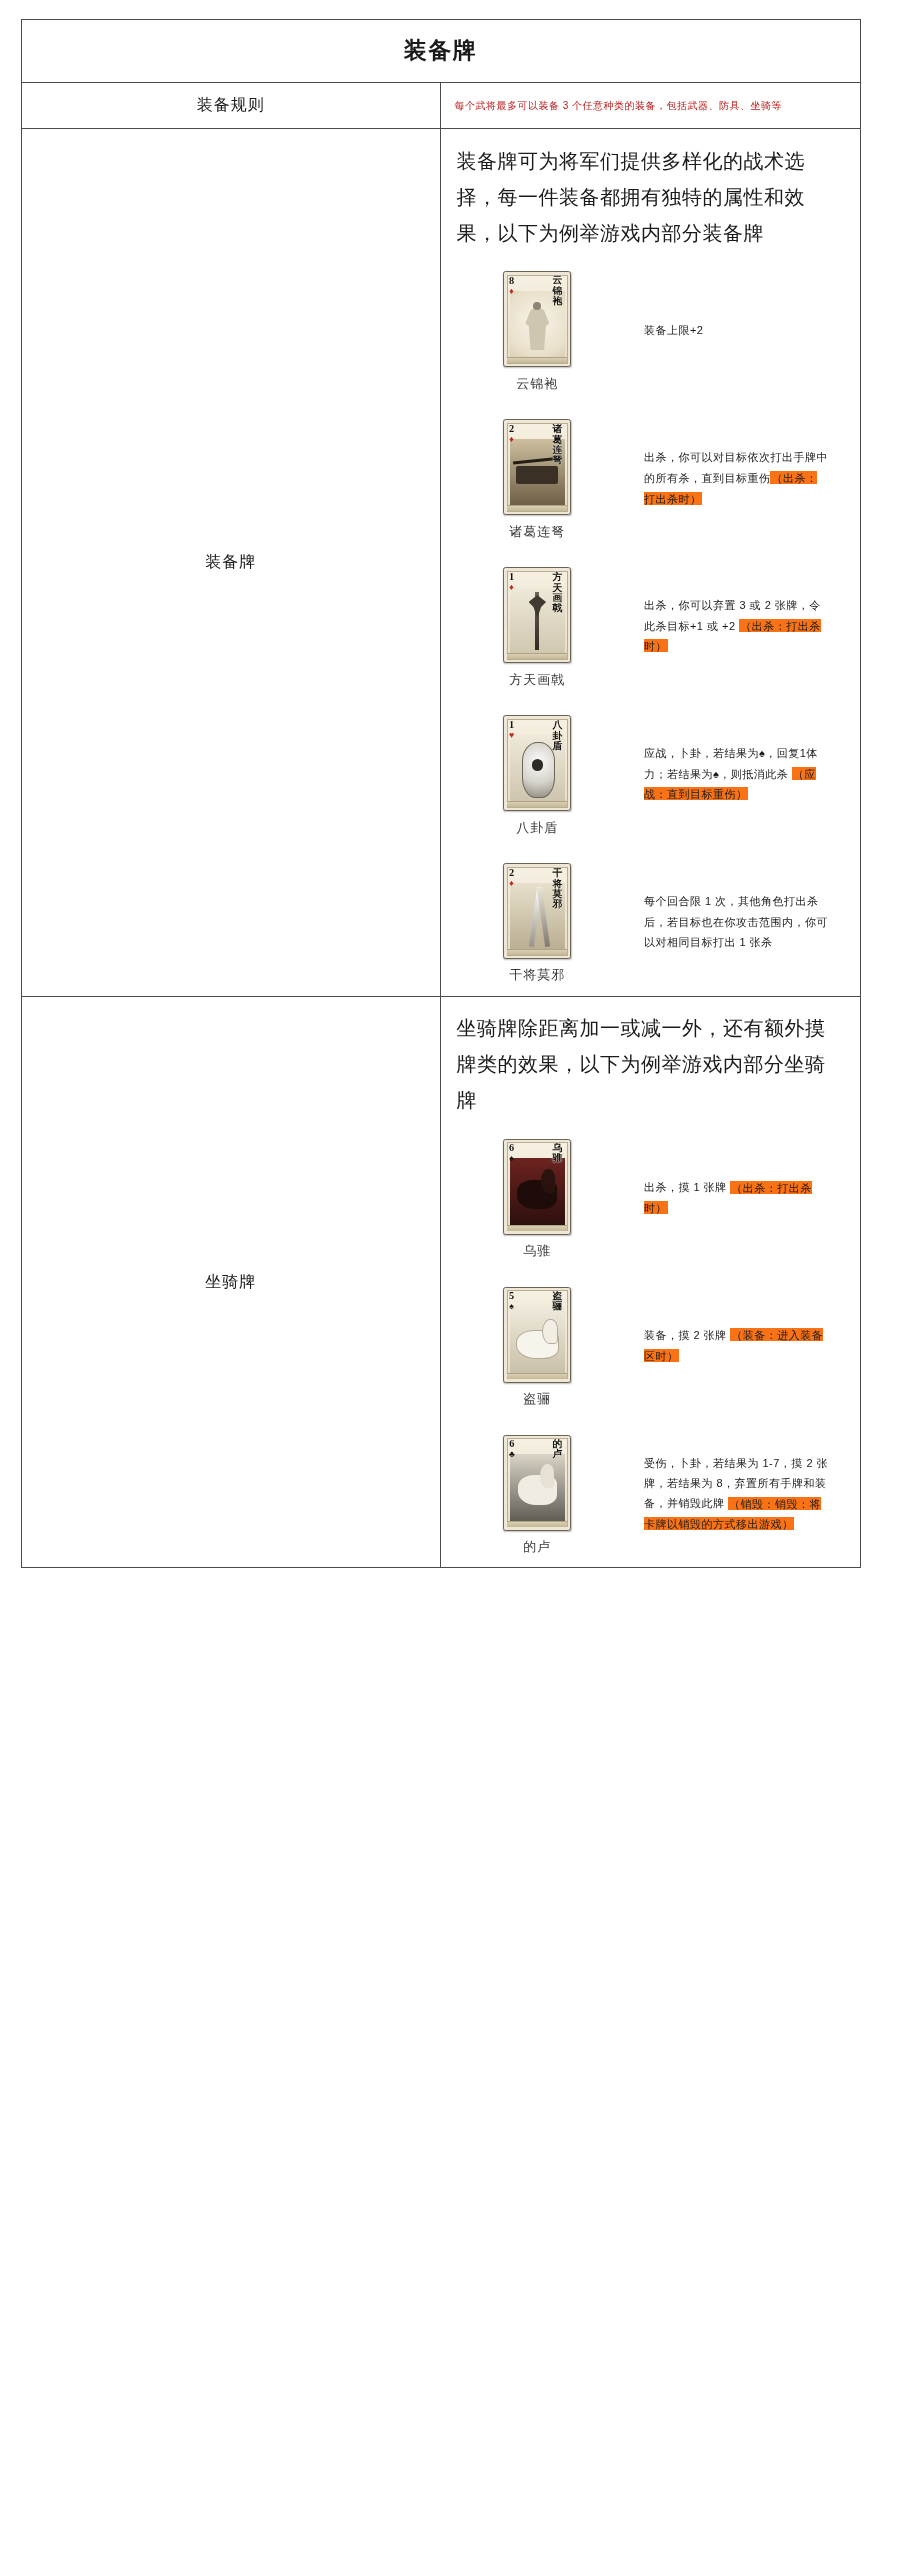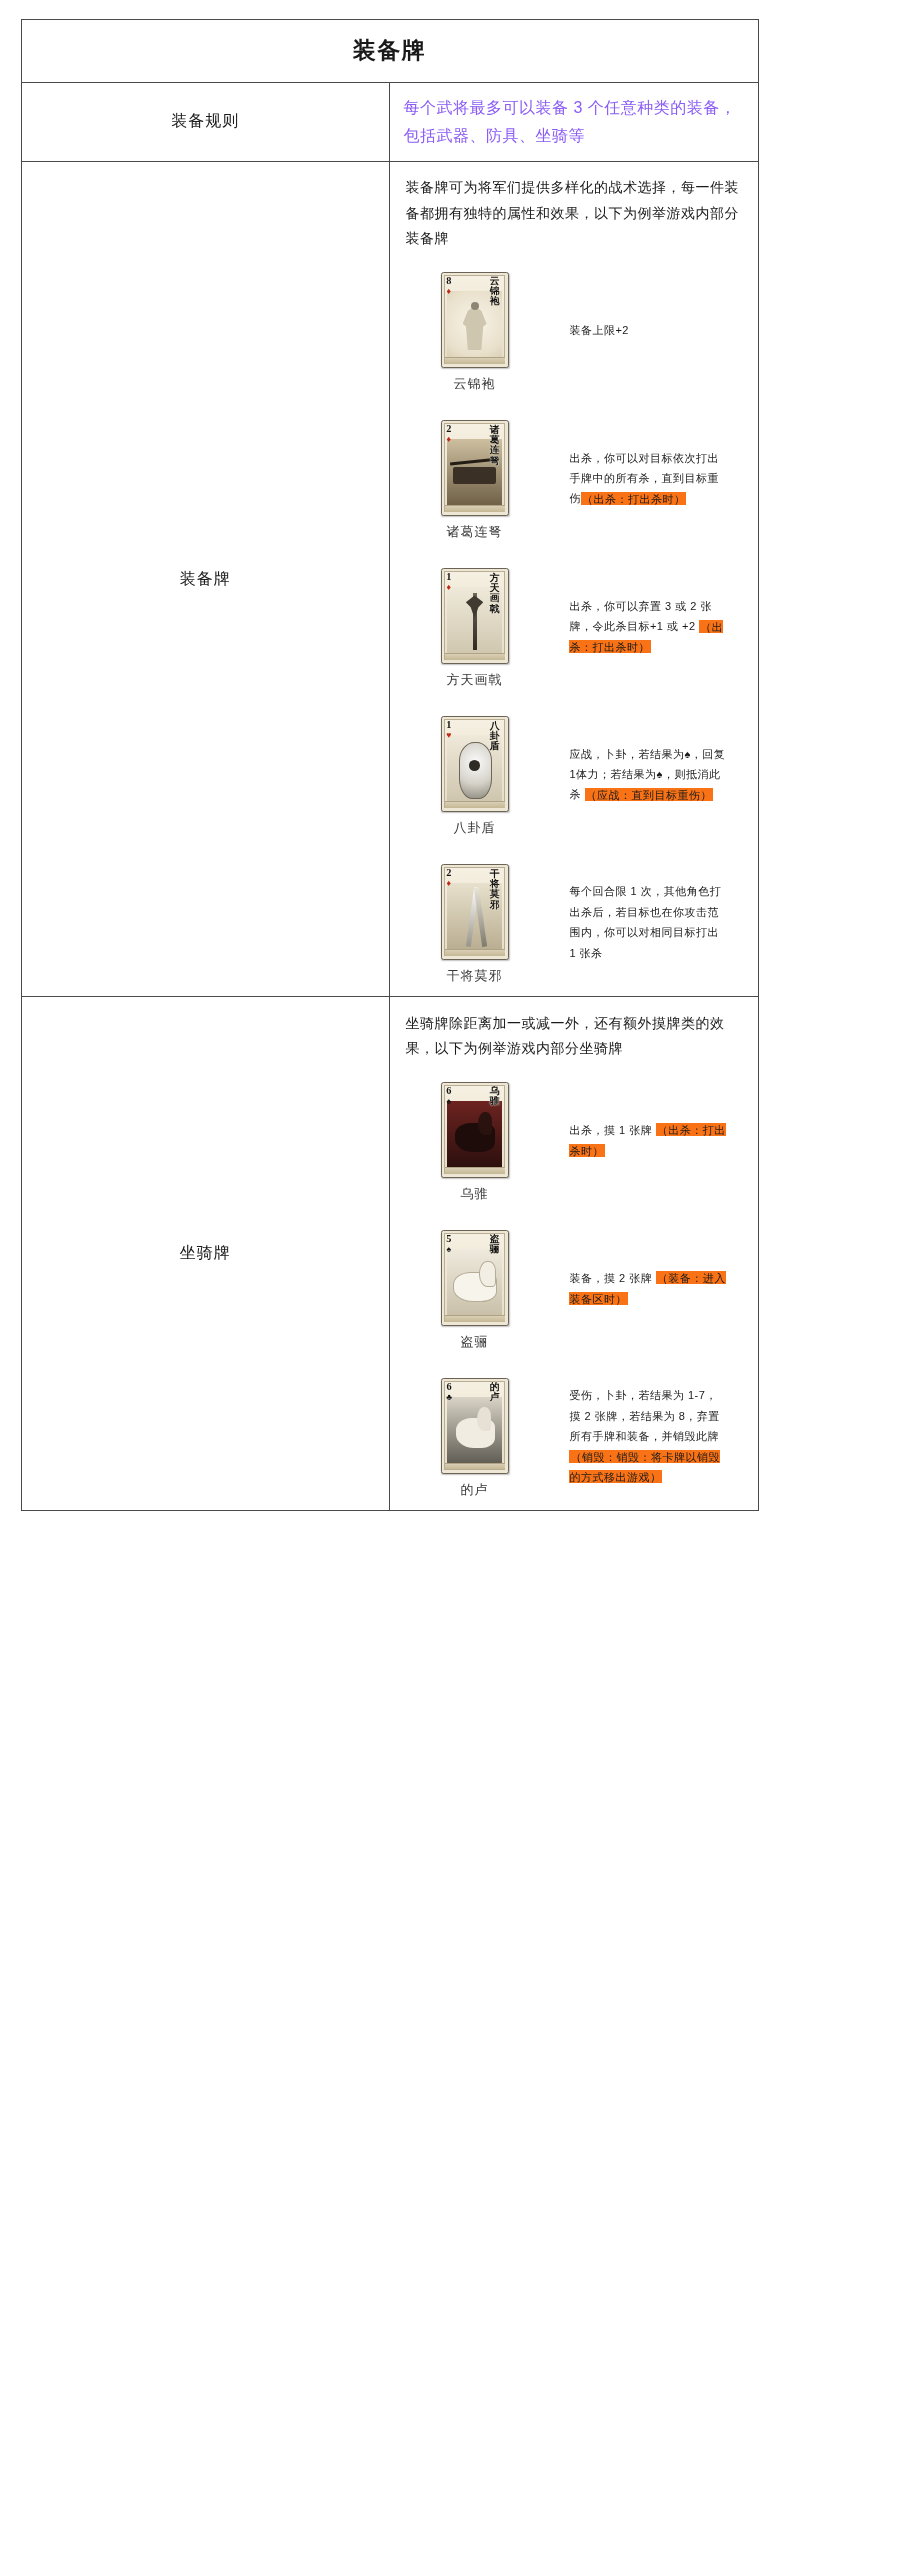--- a/index.html
+++ b/index.html
@@ -9,21 +9,21 @@
     font-family: "Liberation Sans", "DejaVu Sans", sans-serif;
   }
   body {
     width: 917px;
   }
   .page {
     width: 917px;
     padding: 18.5px 20.6px 31px 20.6px;
   }
   table.main {
-    width: 738px;
+    width: 840px;
     border-collapse: collapse;
     table-layout: fixed;
   }
   table.main > tbody > tr > td,
   table.main > tbody > tr > th {
     border: 1px solid #4a4a4a;
     vertical-align: middle;
   }
   .title-cell {
     text-align: center;
@@ -36,31 +36,31 @@
   .rowlabel {
     width: 98px;
     text-align: center;
     font-size: 16px;
     color: #1a1a1a;
     font-weight: normal;
     padding: 12.4px 5.2px;
     letter-spacing: 1px;
   }
   .ruletext {
-    font-size: 16px;
+    font-size: 10px;
     line-height: 1.75;
-    color: #8b5cf6;
+    color: #b91c1c;
     padding: 11.3px 13.4px;
     letter-spacing: 0.5px;
   }
   .section-body {
     padding: 0;
   }
   .intro {
-    font-size: 14px;
+    font-size: 20px;
     line-height: 1.8;
     color: #1a1a1a;
     padding: 13.4px 15.5px 5.2px 15.5px;
     letter-spacing: 0.5px;
   }
   table.cards {
     width: 100%;
     border-collapse: collapse;
     table-layout: fixed;
   }

